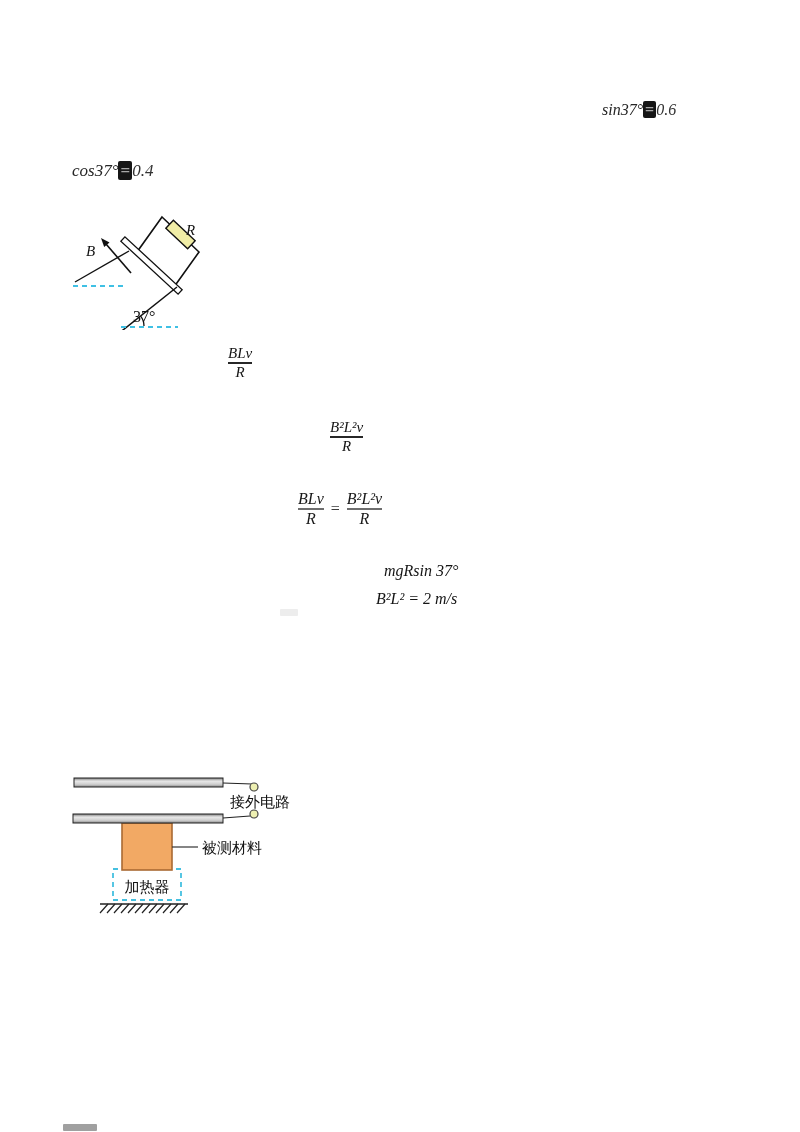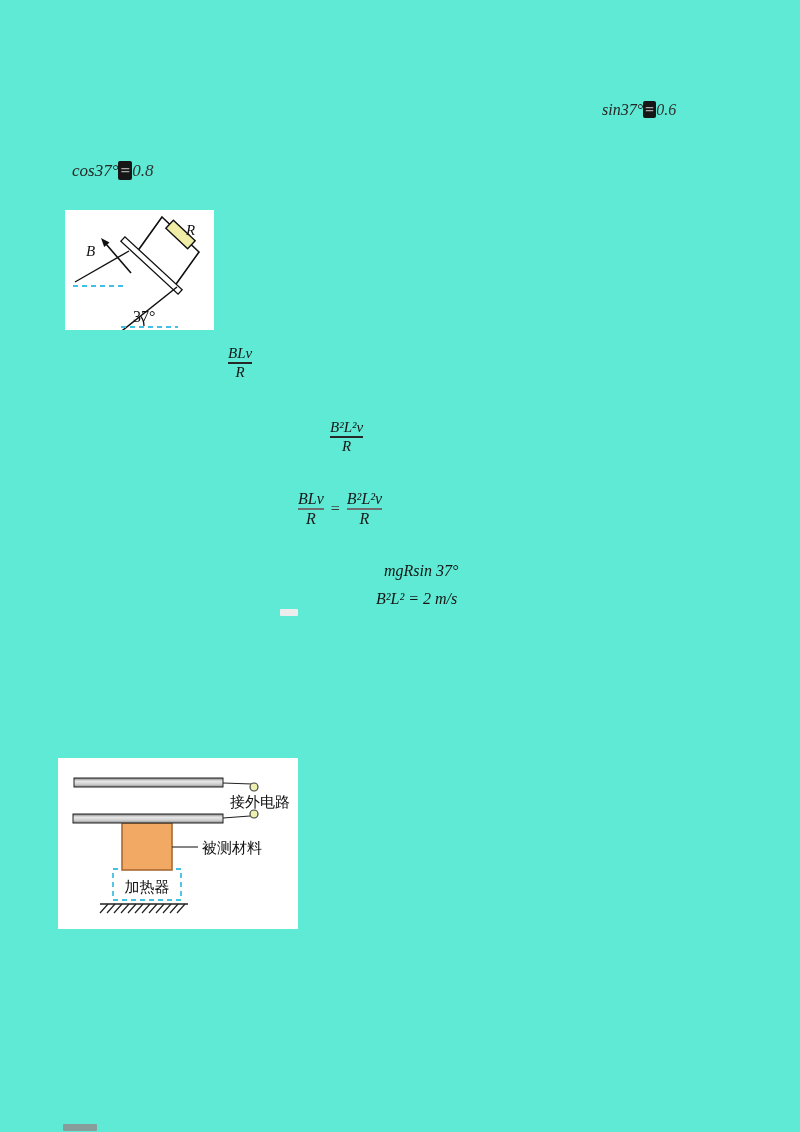--- a/index.html
+++ b/index.html
@@ -1,16 +1,16 @@
 <!DOCTYPE html>
 <html><head>
 <meta charset="utf-8">
 <style>
   html,body{margin:0;padding:0;background:#000;}
-  .page{position:relative;width:800px;height:1132px;background:#5eead4;overflow:hidden;
+  .page{position:relative;width:800px;height:1132px;background:#ffffff;overflow:hidden;
         font-family:"Liberation Serif","DejaVu Serif",serif;}
 
   
   .faint-line{position:absolute;font-size:16px;font-style:italic;white-space:nowrap;}
   .dim-a{color:#262626;}
   .dim-b{color:#333333;}
   .bright-eq{color:#a8a8a8;font-weight:bold;font-style:normal;padding:0 2px;background:#161616;border-radius:2px;}
   #t1{left:602px;top:101px;}
   #t2{left:72px;top:161px;font-size:17px;}
 
@@ -35,21 +35,21 @@
 
   svg text{font-family:"Liberation Serif","DejaVu Serif",serif;}
 </style>
 </head>
 <body>
 
 <div class="page">
 
   <div class="faint-line" id="t1"><span class="dim-a">sin37°</span><span class="bright-eq">=</span><span class="dim-b">0.6</span></div>
 
-  <div class="faint-line" id="t2"><span class="dim-a">cos37°</span><span class="bright-eq">=</span><span class="dim-b">0.8</span></div>
+  <div class="faint-line" id="t2"><span class="dim-a">cos37°</span><span class="bright-eq">=</span><span class="dim-b">0.4</span></div>
 
   <div class="figpanel" id="fig1">
     <svg width="149" height="120" viewBox="0 0 149 120">
 
       <polygon points="97,7 134,42 109,77 72,42" fill="#ffffff" stroke="#111111" stroke-width="1.6"></polygon>
 
       <rect x="100.5" y="19" width="30" height="11" transform="rotate(43.4 115.5 24.5)" stroke="#111111" stroke-width="1.4" fill="#f0eda6"></rect>
       <text x="121" y="25" font-size="15" font-style="italic" fill="#111111">R</text>
 
       <rect x="47.5" y="52.5" width="78" height="6" transform="rotate(42.8 86.5 55.5)" fill="#ffffff" stroke="#111111" stroke-width="1.3"></rect>

